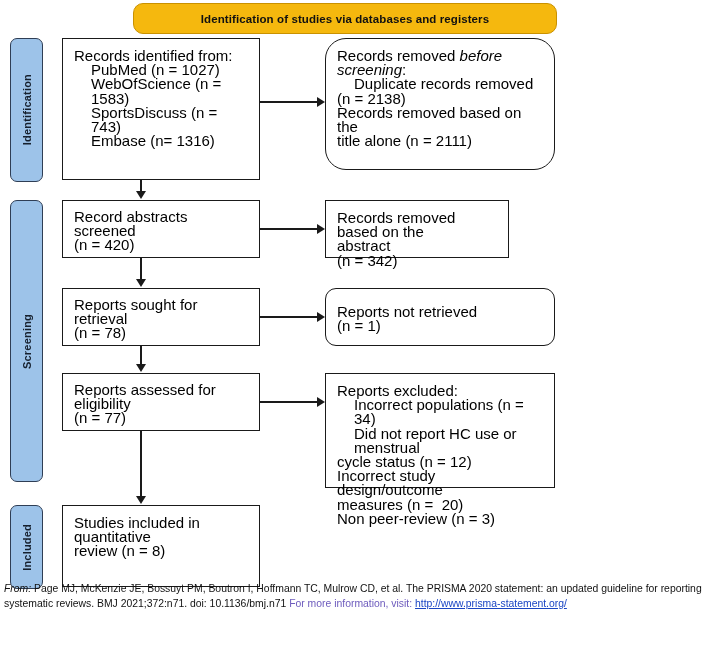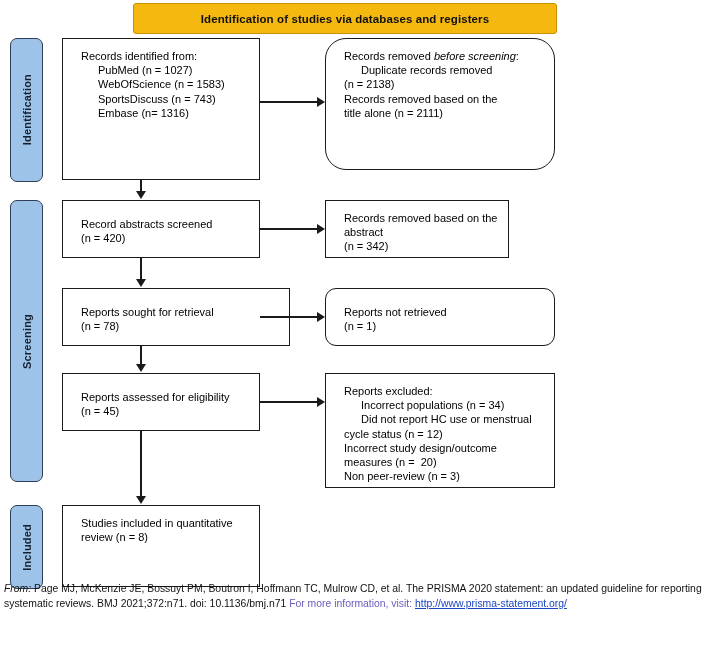--- a/index.html
+++ b/index.html
@@ -11,21 +11,21 @@
     overflow:hidden;
   }
   #stage{position:relative;width:706px;height:649px;}
 
   
   .banner{
     position:absolute;
     left:133px;top:3px;width:422px;height:29px;
     background:#F5B80E;
     border:1px solid #C99100;
-    border-radius:3px;
+    border-radius:10px;
     display:flex;align-items:center;justify-content:center;
   }
   .banner span{
     font-size:11.5px;font-weight:bold;letter-spacing:.1px;color:#111;
   }
 
   
   .phase{
     position:absolute;left:10px;width:31px;
     background:#9DC3E9;
@@ -45,29 +45,29 @@
 
   
   .box{
     position:absolute;
     background:#fff;
     border:1.6px solid #1a1a1a;
     box-sizing:border-box;
     padding:10px 9px 6px 11px;
   }
   .box .txt{
-    font-size:11px;line-height:14.2px;color:#000;white-space:pre-wrap;margin-left:7px;
+    font-size:15px;line-height:14.2px;color:#000;white-space:pre-wrap;
   }
   .box .txt .ind{padding-left:17px;display:inline-block;}
   .ital{font-style:italic;}
 
   
   #box-identified{left:62px;top:38px;width:198px;height:142px;}
   #box-screened  {left:62px;top:200px;width:198px;height:58px;align-items:center;}
-  #box-sought    {left:62px;top:288px;width:228px;height:58px;}
+  #box-sought    {left:62px;top:288px;width:198px;height:58px;}
   #box-assessed  {left:62px;top:373px;width:198px;height:58px;}
   #box-included  {left:62px;top:505px;width:198px;height:82px;}
 
   
   #box-removed-before{left:325px;top:38px;width:230px;height:132px;border-radius:21px;}
   #box-removed-abstract{left:325px;top:200px;width:184px;height:58px;}
   #box-not-retrieved{left:325px;top:288px;width:230px;height:58px;border-radius:11px;}
   #box-excluded {left:325px;top:373px;width:230px;height:115px;}
 
   
@@ -167,21 +167,21 @@
   </div>
 
   <div class="conn h-line" style="left:260px;top:316px;width:57px;"></div>
   <div class="arrow-right" style="left:317px;top:312px;"></div>
 
   <div class="conn v-line" style="left:140px;top:346px;height:18px;"></div>
   <div class="arrow-down" style="left:136px;top:364px;"></div>
 
   <div class="box vcenter" id="box-assessed">
     <div class="txt"><span>Reports assessed for eligibility</span>
-<span>(n = 45)</span></div>
+<span>(n = 77)</span></div>
   </div>
 
   <div class="box" id="box-excluded">
     <div class="txt"><span>Reports excluded:</span>
 <span class="ind">Incorrect populations (n = 34)</span>
 <span class="ind">Did not report HC use or menstrual</span>
 <span>cycle status (n = 12)</span>
 <span>Incorrect study design/outcome</span>
 <span>measures (n =  20)</span>
 <span>Non peer-review (n = 3)</span></div>

